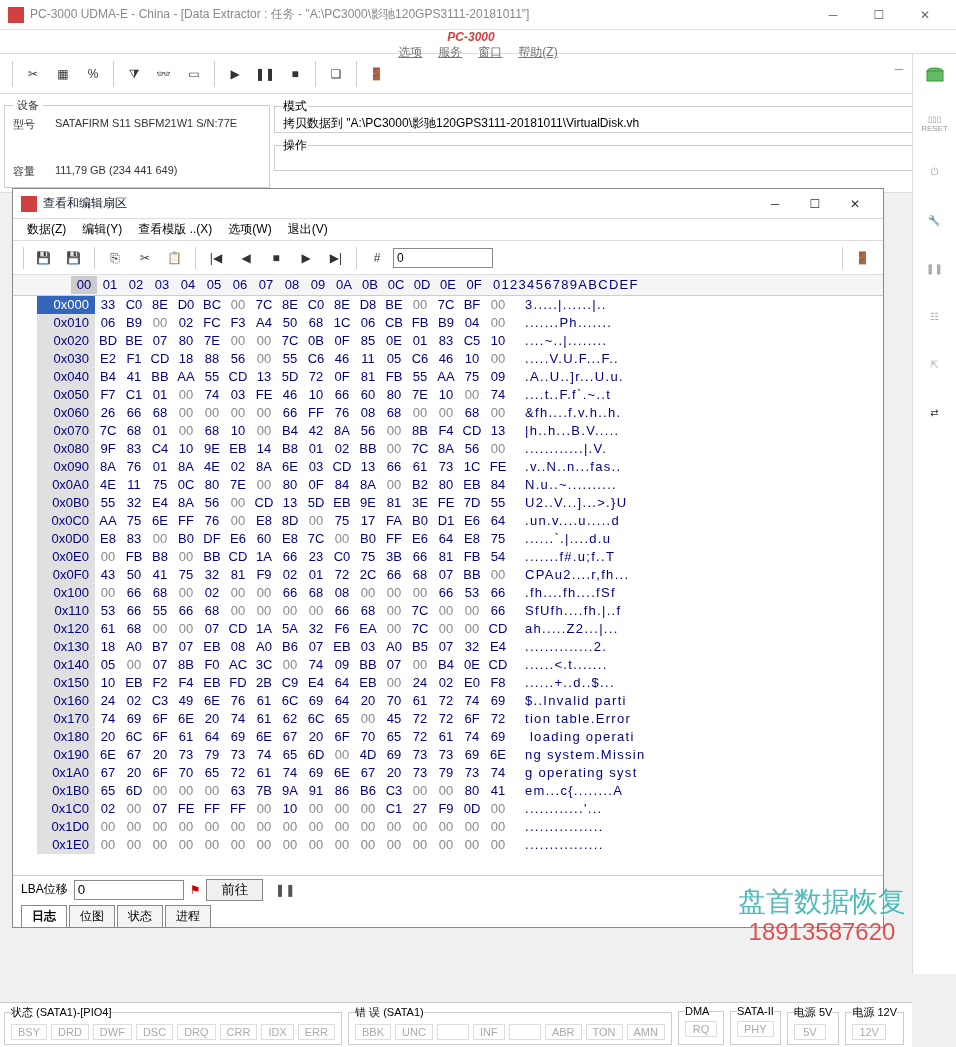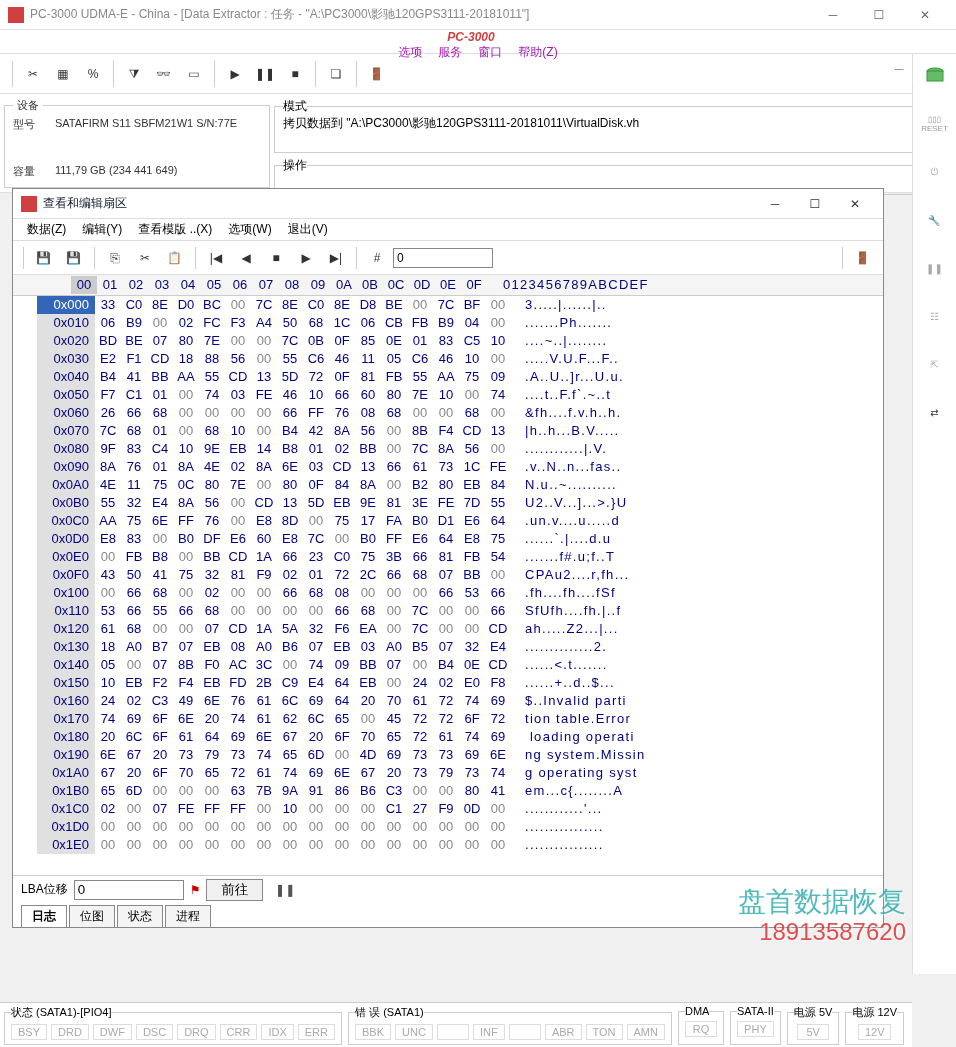--- a/index.html
+++ b/index.html
@@ -9,39 +9,39 @@
 .titlebar { height: 30px; background: #fff; display: flex; align-items: center; padding: 0 8px; border-bottom: 1px solid #e0e0e0; }
 .titlebar .icon { width: 16px; height: 16px; background: #d04040; margin-right: 6px; }
 .titlebar .title { flex: 1; color: #888; font-size: 12px; }
 .titlebar .winbtns { display: flex; gap: 0; }
 .titlebar .winbtn { width: 46px; height: 30px; display: flex; align-items: center; justify-content: center; color: #666; cursor: pointer; }
 
 
 .menubar { height: 24px; background: #fff; display: flex; align-items: center; padding: 0 8px; border-bottom: 1px solid #ddd; flex-direction: column; }
 .menubar .app-icon { width: 16px; height: 16px; background: #d04040; margin-right: 6px; }
 .menubar .app-name { color: #d04040; font-weight: bold; margin-right: 14px; font-style: italic; }
-.menubar .menu-item { padding: 2px 8px; cursor: pointer; color: #a21caf; }
+.menubar .menu-item { padding: 2px 8px; cursor: pointer; color: #737373; text-decoration: underline; }
 .menubar .mdi-btns { margin-left: auto; display: flex; gap: 2px; }
 .menubar .mdi-btn { width: 18px; height: 16px; display:flex; align-items:center; justify-content:center; color:#888; cursor:pointer; }
 
 
 .toolbar { height: 40px; background: #fff; display: flex; align-items: center; padding: 4px 8px; border-bottom: 1px solid #ddd; gap: 2px; }
 .toolbar .sep { width: 1px; height: 26px; background: #ccc; margin: 0 4px; }
 .toolbar .tbtn { width: 28px; height: 28px; border: 1px solid transparent; display: flex; align-items: center; justify-content: center; cursor: pointer; color: #333; }
 
 
 .info-row { display: flex; background: #fff; border-bottom: 1px solid #ddd; }
 .fieldset { border: 1px solid #ccc; margin: 4px; padding: 2px 8px 6px 8px; position: relative; }
 .fieldset legend { font-size: 11px; padding: 0 4px; color: #333; }
 .fieldset .row { font-size: 11px; padding: 2px 0; color: #333; display: flex; gap: 8px; }
 .fieldset .label { min-width: 34px; }
 
 .fs-device { flex: 0 0 266px; }
 .fs-right { flex: 1; display: flex; flex-direction: column; gap: 0px; }
-.fs-mode, .fs-op { border: 1px solid #ccc; margin: 4px 4px 0 0; padding: 0px 8px 20px 8px; position: relative; }
+.fs-mode, .fs-op { border: 1px solid #ccc; margin: 4px 4px 0 0; padding: 0px 8px 0 8px; position: relative; }
 
 
 .right-toolbar { position: absolute; right: 0; top: 54px; width: 44px; height: 920px; background: #fff; border-left: 1px solid #ddd; display: flex; flex-direction: column; align-items: center; padding-top: 8px; gap: 20px; }
 .right-toolbar .rbtn { width: 28px; height: 28px; display: flex; align-items: center; justify-content: center; cursor: pointer; color: #555; font-size: 10px; }
 
 
 .hex-window { position: absolute; left: 12px; top: 188px; width: 872px; height: 740px; background: #fff; border: 1px solid #888; display: flex; flex-direction: column; }
 .hex-window .hw-title { height: 30px; display: flex; align-items: center; padding: 0 8px; border-bottom: 1px solid #ddd; }
 .hex-window .hw-title .icon { width: 16px; height: 16px; background: #d04040; margin-right: 6px; }
 .hex-window .hw-title .t { flex: 1; font-size: 12px; color: #0f172a; }
@@ -55,21 +55,21 @@
 .hex-window .hw-toolbar .sep { width: 1px; height: 22px; background: #ccc; margin: 0 4px; }
 .hex-window .hw-toolbar input { width: 100px; height: 20px; border: 1px solid #888; padding: 0 3px; font-size: 12px; }
 
 
 .hex-body { flex: 1; overflow: hidden; font-family: "Courier New", monospace; font-size: 13px; color: #000080; line-height: 18px; }
 .hex-header { display: flex; border-bottom: 1px solid #ccc; background: #f5f5f5; padding: 1px 0; }
 .hex-header .addr-h { width: 58px; text-align: right; padding-right: 6px; }
 .hex-header .cols { display: flex; }
 .hex-header .col { width: 26px; text-align: center; }
 .hex-header .col.hl { background: #ccc; }
-.hex-header .ascii-h { margin-left: 16px; letter-spacing: 1.3px; }
+.hex-header .ascii-h { margin-left: 6px; letter-spacing: 1.3px; }
 
 .hex-rows { height: 560px; overflow: hidden; }
 .hex-row { display: flex; white-space: pre; }
 .hex-row .addr { width: 58px; text-align: right; padding-right: 6px; background: #e0e0e0; color: #000080; margin-left: 24px; }
 .hex-row.sel .addr { background: #3366bb; color: #fff; }
 .hex-row .bytes { display: flex; }
 .hex-row .byte { width: 26px; text-align: center; }
 .hex-row .byte.z { color: #888; }
 .hex-row .ascii { margin-left: 14px; color: #000080; letter-spacing: 1.3px; }
 
@@ -84,24 +84,24 @@
 
 
 .bottom-tabs { height: 24px; display: flex; align-items: flex-end; padding: 0 8px; }
 .bottom-tabs .tab { border: 1px solid #888; border-bottom: none; padding: 2px 10px; margin-right: 2px; background: #f4f4f4; font-size:12px; cursor:pointer; }
 .bottom-tabs .tab.active { background: #fff; font-weight: bold; }
 
 
 .footer { position: absolute; bottom: 0; left: 0; right: 44px; background: #fff; border-top:1px solid #ccc; padding: 2px 4px; }
 .footer .fs-row { display:flex; gap:6px; }
 .footer fieldset { border:1px solid #ccc; padding: 2px 6px 4px 6px; font-size:11px; }
-.footer .ind-row { display:flex; gap:4px; margin-top:2px;justify-content:center; }
+.footer .ind-row { display:flex; gap:4px; margin-top:2px; }
 .footer .ind { border: 1px solid #ddd; padding: 1px 6px; font-size: 11px; color:#aaa; text-align:center; min-width:32px; }
 
-.watermark { position:absolute; right:50px; bottom:100px; color:#33b0b0; font-size:28px; font-family: SimSun, serif; opacity:0.85; text-align:right; line-height:1.2; pointer-events:none; text-shadow: 1px 1px 2px #fff; }
+.watermark { position:absolute; right:50px; bottom:100px; color:#33b0b0; font-size:28px; font-family: SimSun, serif; opacity:0.85; text-align:center; line-height:1.2; pointer-events:none; text-shadow: 1px 1px 2px #fff; }
 </style>
 </head>
 <body>
 
 <div class="titlebar">
   <div class="icon"></div>
   <div class="title">PC-3000 UDMA-E - China - [Data Extractor : 任务 - "A:\PC3000\影驰120GPS3111-20181011"]</div>
   <div class="winbtns">
     <div class="winbtn">─</div>
     <div class="winbtn">☐</div>

